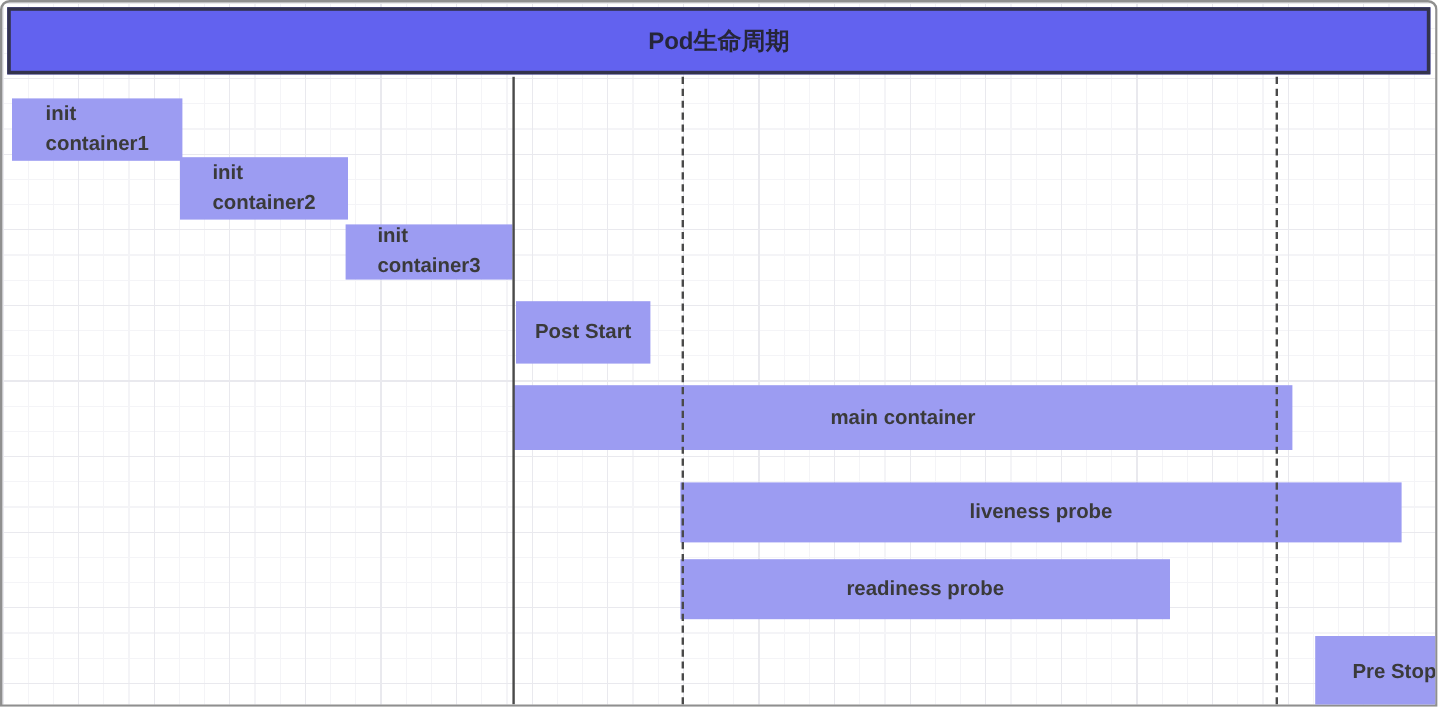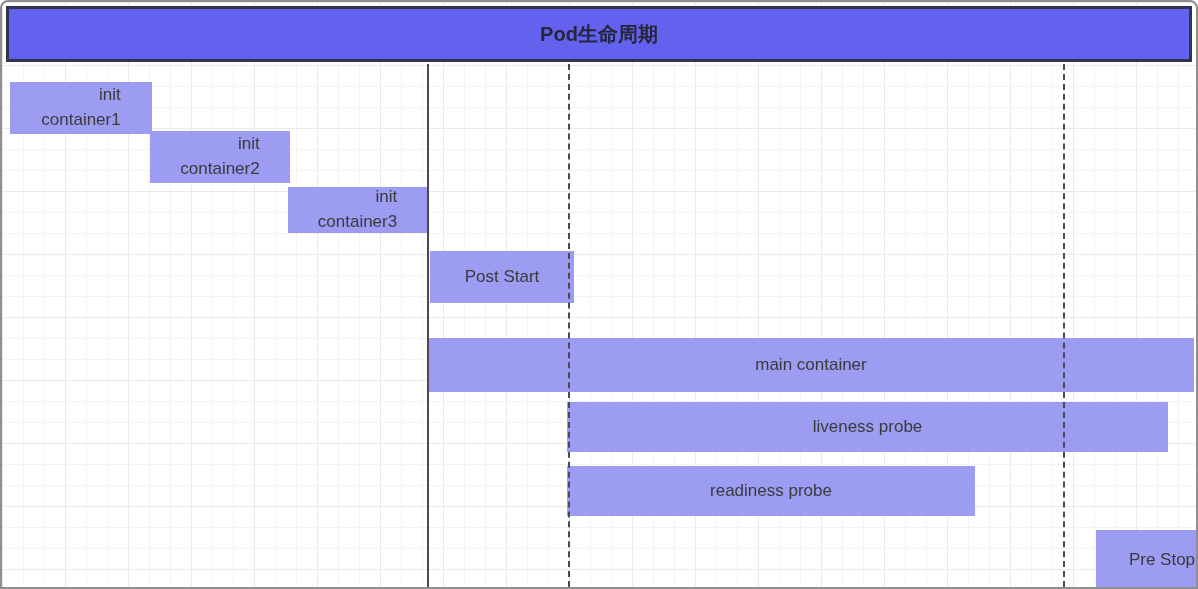--- a/index.html
+++ b/index.html
@@ -36,22 +36,22 @@
     color:var(--title-text);
     display:flex;align-items:center;justify-content:center;
     font-size:20px;font-weight:bold;
     z-index:3;
   }
   .bar{
     position:absolute;
     background:var(--bar-fill);
     color:var(--bar-text);
     display:flex;align-items:center;justify-content:center;
-    text-align:right;
-    font-size:17px;font-weight:normal;
+    text-align:left;
+    font-size:17px;font-weight:bold;
     line-height:1.45;
     white-space:pre-line;
     z-index:1;
   }
   .vline{
     position:absolute;top:62px;bottom:0;width:0;
     border-left:2px solid var(--line-color);
     z-index:2;
   }
   .vline.dashed{border-left-style:dashed;}
@@ -61,22 +61,22 @@
 
 <div class="canvas">
   <div class="titlebar">Pod生命周期</div>
   <div id="bars-layer">
       <div class="bar" style="left: 8px; top: 80px; width: 142px; height: 52px;">init
 container1</div>
       <div class="bar" style="left: 148px; top: 129px; width: 140px; height: 52px;">init
 container2</div>
       <div class="bar" style="left: 286px; top: 185px; width: 139px; height: 46px;">init
 container3</div>
-      <div class="bar" style="left: 428px; top: 249px; width: 144px; height: 52px;">Post Start</div>
-      <div class="bar" style="left: 426px; top: 336px; width: 766px; height: 54px;">main container</div>
+      <div class="bar" style="left: 428px; top: 249px; width: 112px; height: 52px;">Post Start</div>
+      <div class="bar" style="left: 426px; top: 319px; width: 649px; height: 54px;">main container</div>
       <div class="bar" style="left: 565px; top: 400px; width: 601px; height: 50px;">liveness probe</div>
       <div class="bar" style="left: 565px; top: 464px; width: 408px; height: 50px;">readiness probe</div>
       <div class="bar" style="left: 1094px; top: 528px; width: 132px; height: 61px;">Pre Stop</div>
     </div>
   <div id="lines-layer">
       <div class="vline" style="left: 425px;"></div>
       <div class="vline dashed" style="left: 566px;"></div>
       <div class="vline dashed" style="left: 1061px;"></div>
     </div>
 </div>

